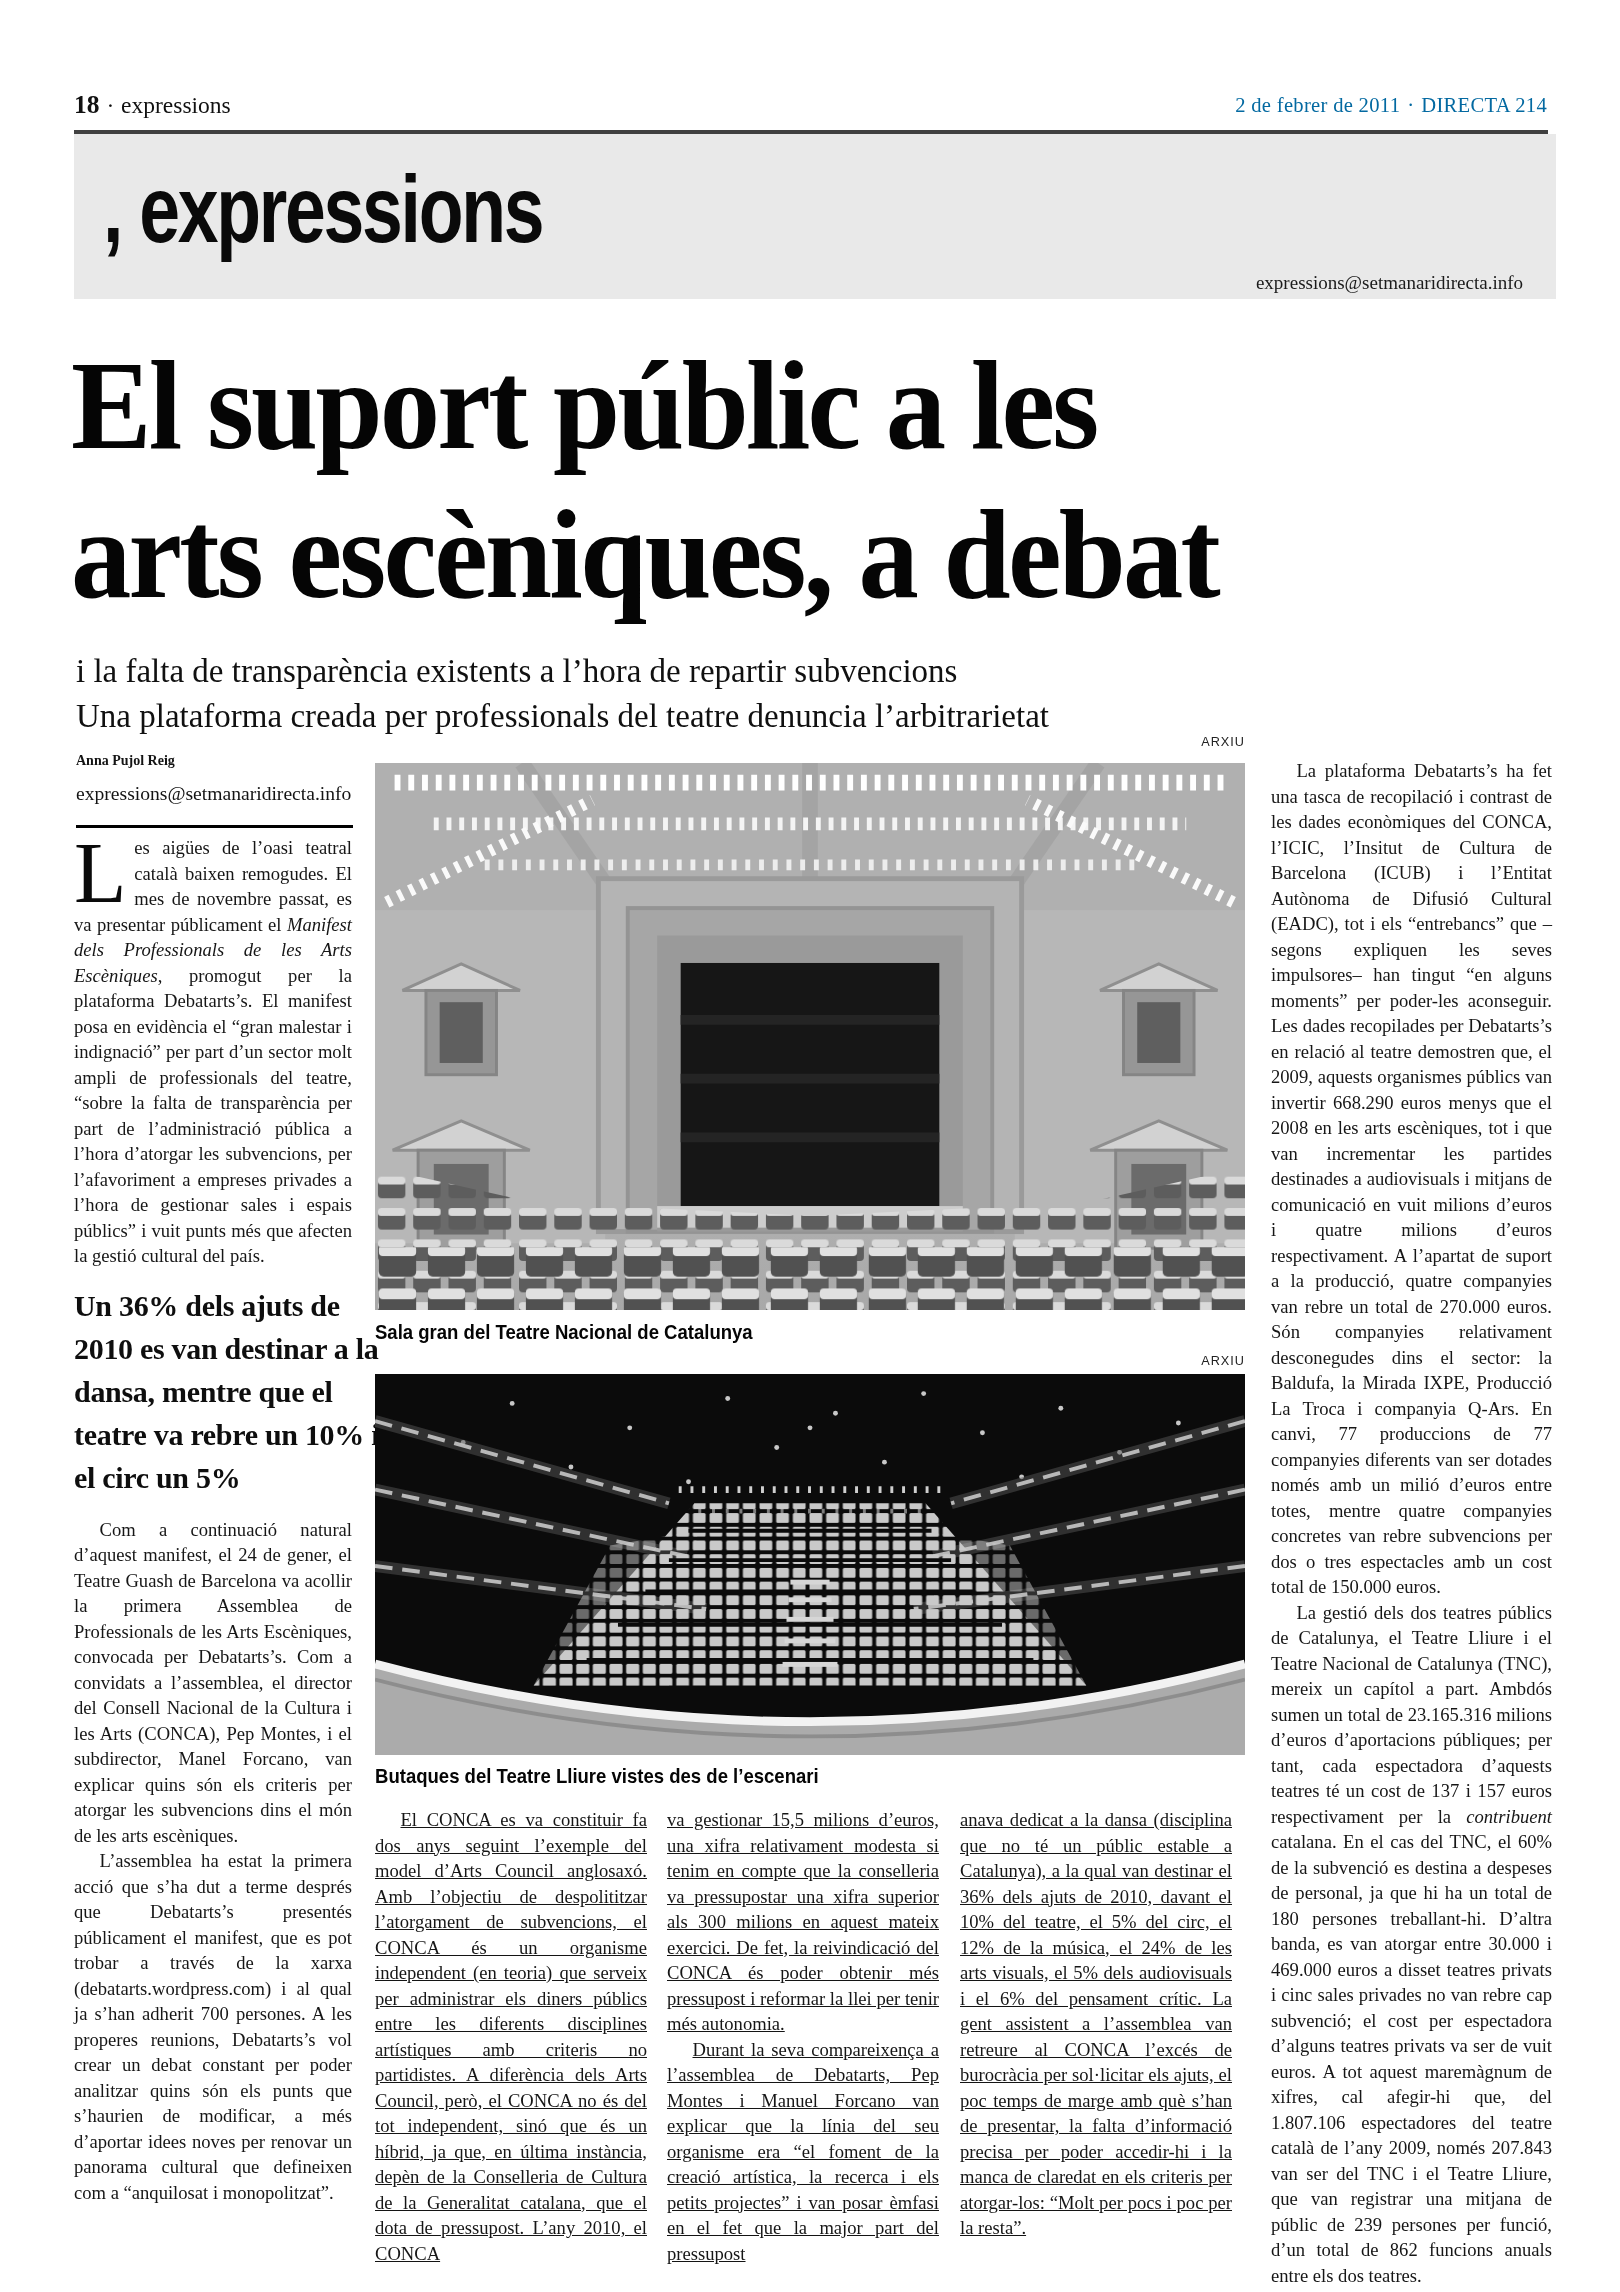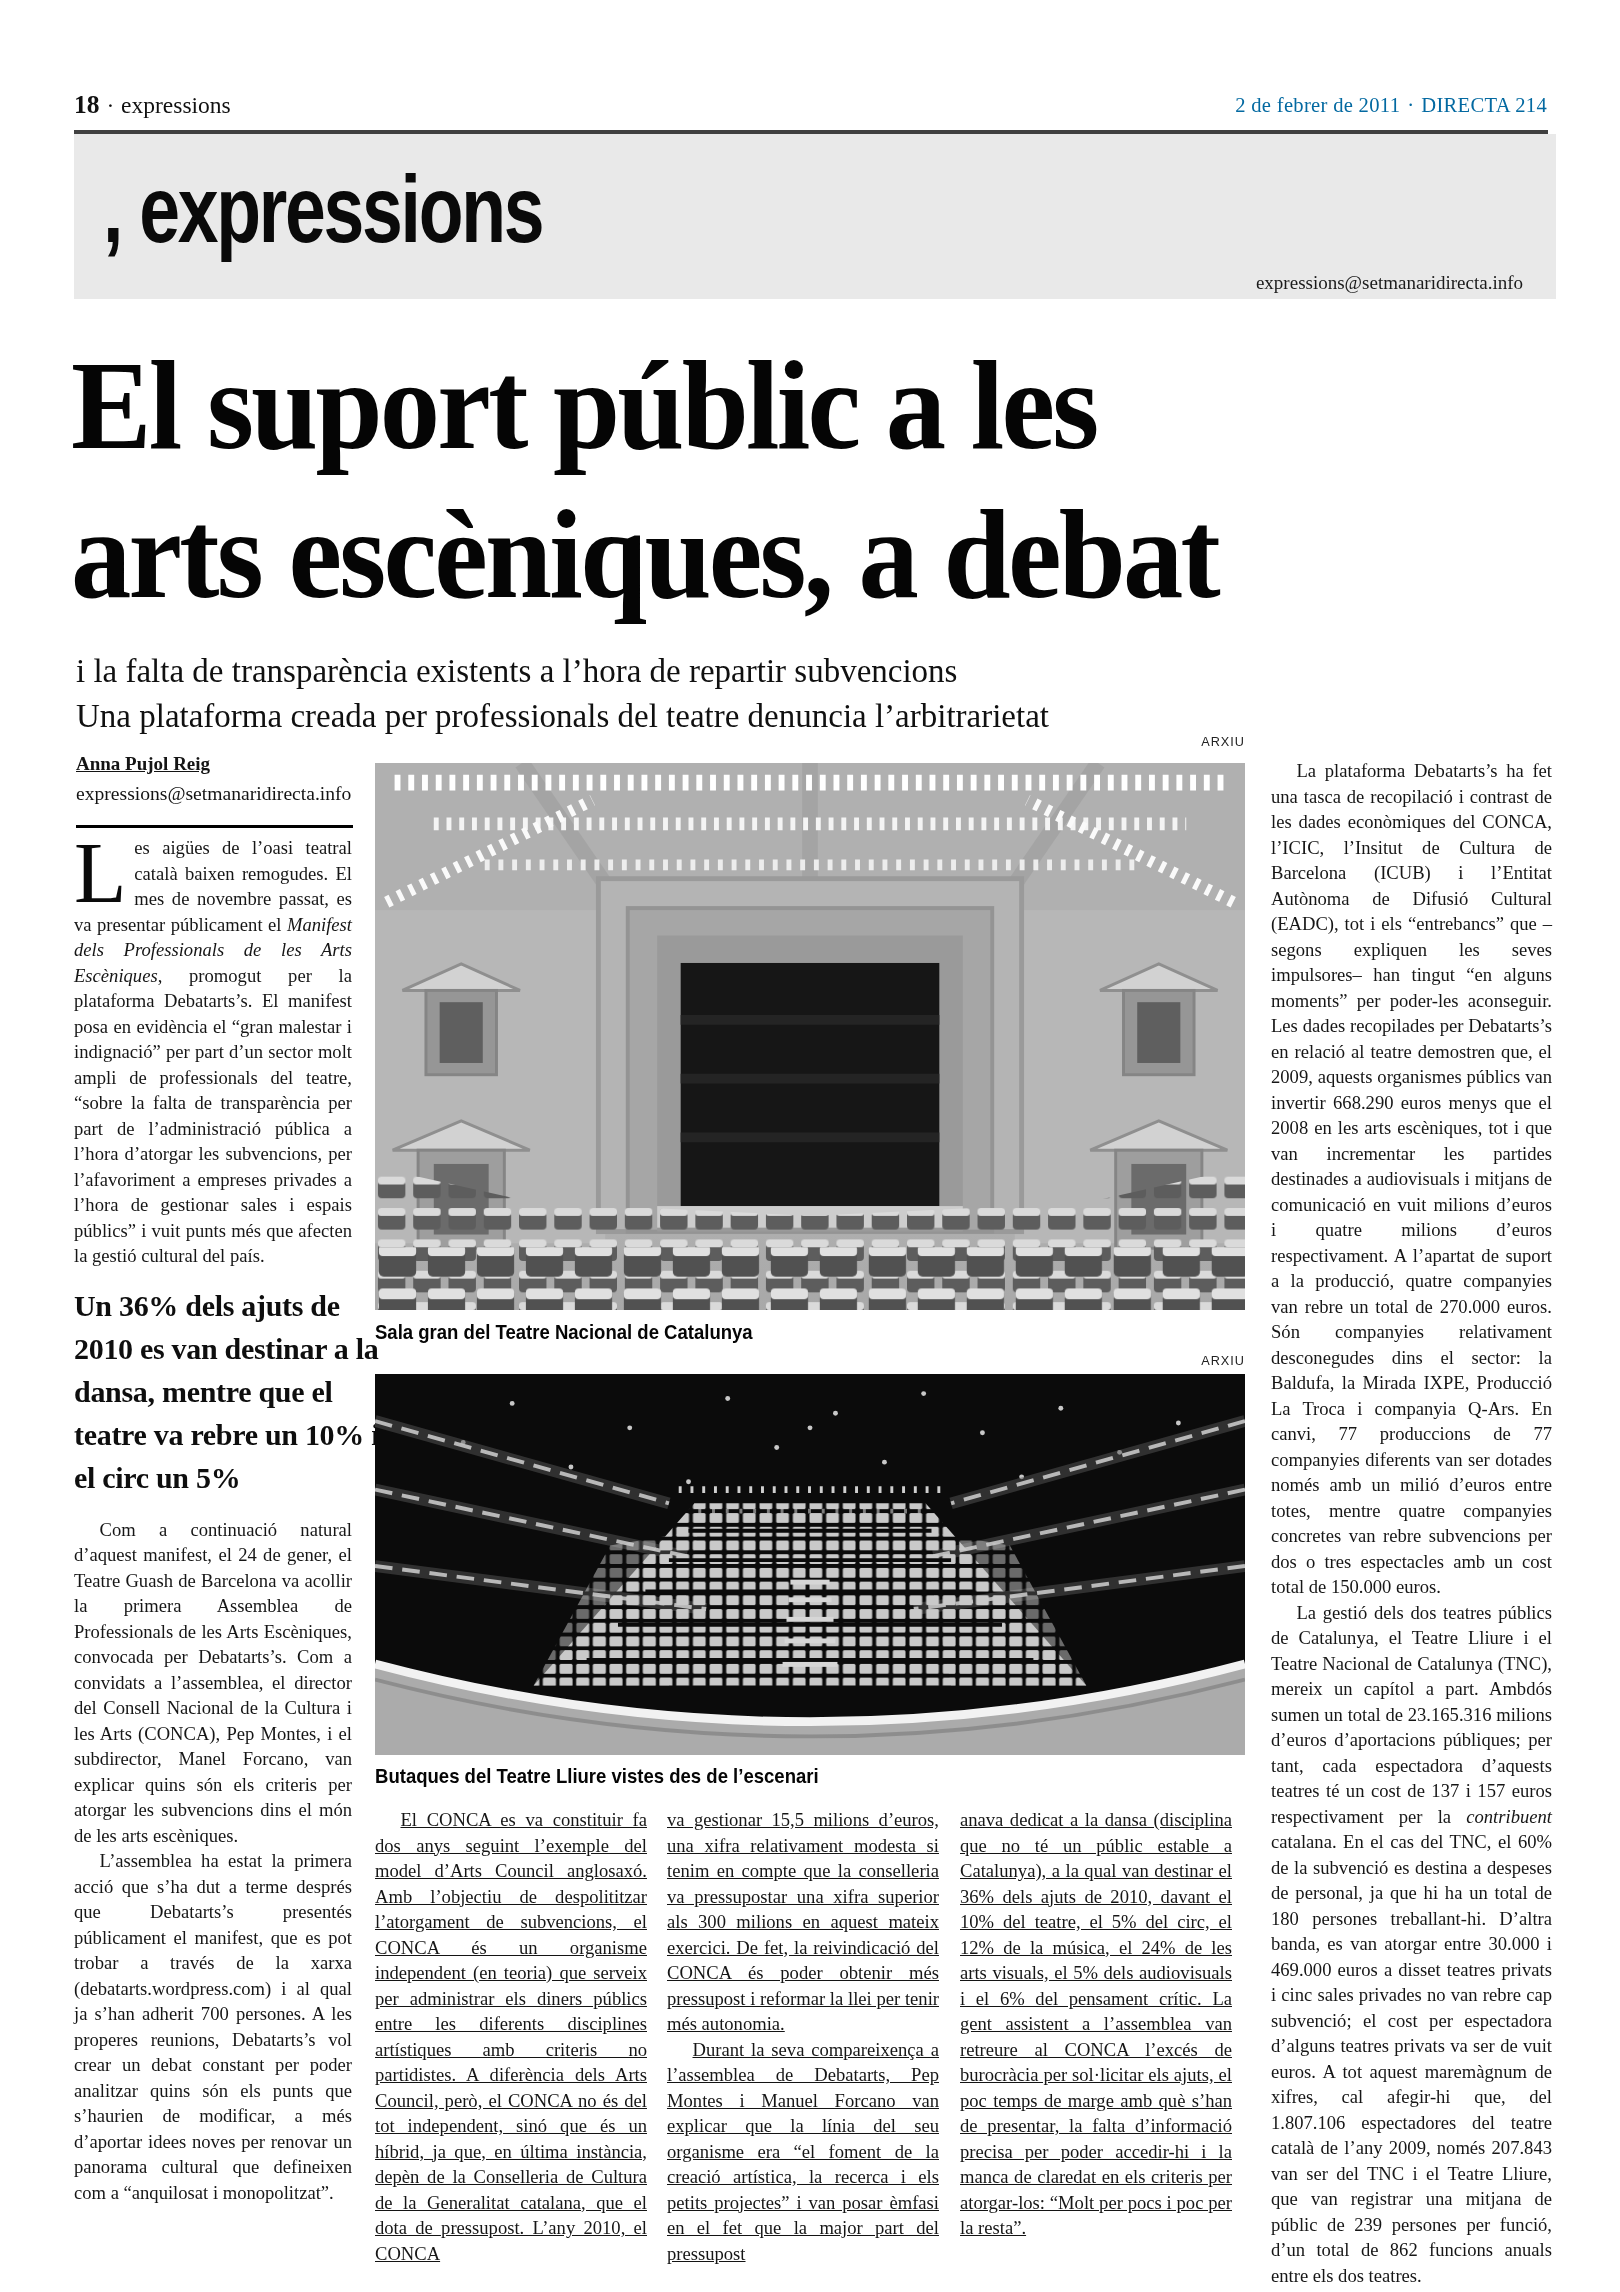--- a/index.html
+++ b/index.html
@@ -19,21 +19,21 @@
     position:absolute;left:29px;top:29px;margin:0;
     font-family:"Liberation Sans",sans-serif;font-weight:bold;font-size:94px;line-height:1;
     letter-spacing:-2.9px;transform:scaleX(.78);transform-origin:left top;color:#0a0a0a;white-space:nowrap;
   }
   .banner-email{position:absolute;right:33px;bottom:4.9px;font-size:19px;color:#1b1b1b;}
   
   .headline{position:absolute;left:71px;top:331px;margin:0;font-weight:bold;color:#050505;
     font-size:127px;line-height:149px;letter-spacing:-2.9px;transform:scaleX(.95);transform-origin:left top;white-space:nowrap;}
   .subtitle{position:absolute;left:76px;top:649px;margin:0;font-weight:normal;font-size:33px;line-height:45px;color:#101010;}
   
-  .byline-name{position:absolute;left:76px;top:753px;font-size:19px;font-weight:bold;text-decoration:underline;}
+  .byline-name{position:absolute;left:76px;top:753px;font-size:14px;font-weight:bold;}
   .byline-email{position:absolute;left:76px;top:783px;font-size:19.6px;}
   .byline-rule{position:absolute;left:76px;top:825px;width:277px;height:2.9px;background:#000;}
   
   .bodytxt{font-size:18.6px;line-height:25.5px;text-align:justify;margin:0;color:#161616;}
   .indent{text-indent:25.5px;}
   .col-left{position:absolute;left:74px;top:835px;width:278px;}
   .col-right{position:absolute;left:1271px;top:758px;width:281px;}
   .dropcap{float:left;font-size:86px;line-height:69px;padding:3.9px 7.8px 0 0;color:#0a0a0a;}
   .pullquote{margin:15.7px 0 17.6px 0;width:310px;font-size:30px;line-height:43px;font-weight:bold;
     text-align:left;letter-spacing:-0.3px;color:#0e0e0e;}

